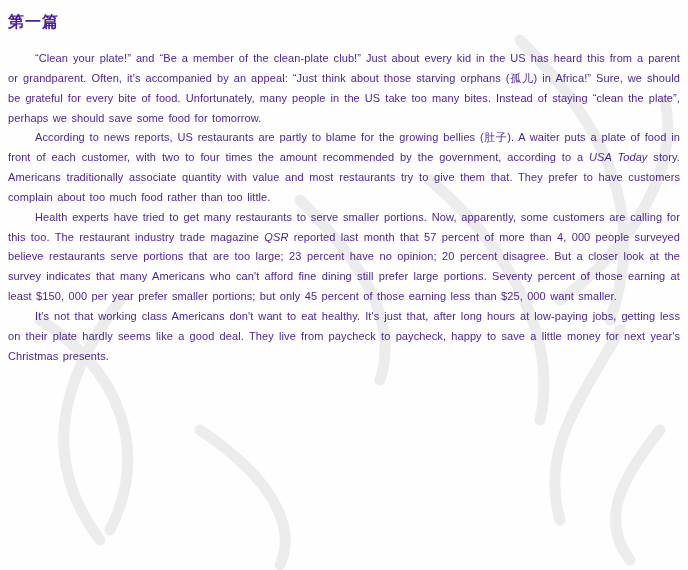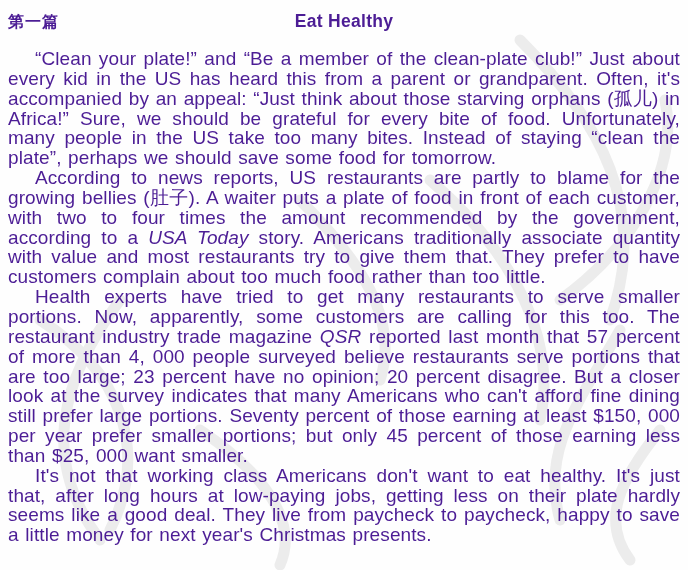--- a/index.html
+++ b/index.html
@@ -45,21 +45,21 @@
   }
   .page-title {
     margin: 0;
     text-align: center;
     font-size: 17.5px;
     font-weight: bold;
     letter-spacing: 0.3px;
   }
   .article p {
     margin: 0;
-    font-size: 19px;
+    font-size: 11px;
     line-height: 19.85px;
     text-align: justify;
     text-indent: 27px;
     word-spacing: 1.2px;
     letter-spacing: 0.1px;
   }
   .article p i {
     font-style: italic;
   }
 </style>
@@ -77,21 +77,20 @@
     <path d="M120,300 C60,380 40,460 100,540"></path>
     <path d="M40,320 C120,370 150,450 110,530"></path>
     <path d="M200,430 C260,470 300,520 280,565"></path>
     <path d="M660,430 C620,480 600,520 630,560"></path>
   </svg>
 
   <div class="content">
 
     <div class="header">
       <span class="section-label">第一篇</span>
-      <h1 class="page-title">Eat Healthy</h1>
     </div>
 
     <div class="article">
         <p><span>“Clean your plate!” and “Be a member of the clean-plate club!” Just about every kid in the US has heard this from a parent or grandparent. Often, it's accompanied by an appeal: “Just think about those starving orphans (孤儿) in Africa!” Sure, we should be grateful for every bite of food. Unfortunately, many people in the US take too many bites. Instead of staying “clean the plate”, perhaps we should save some food for tomorrow.</span></p>
         <p><span>According to news reports, US restaurants are partly to blame for the growing bellies (肚子). A waiter puts a plate of food in front of each customer, with two to four times the amount recommended by the government, according to a </span><i>USA Today</i><span> story. Americans traditionally associate quantity with value and most restaurants try to give them that. They prefer to have customers complain about too much food rather than too little.</span></p>
         <p><span>Health experts have tried to get many restaurants to serve smaller portions. Now, apparently, some customers are calling for this too. The restaurant industry trade magazine </span><i>QSR</i><span> reported last month that 57 percent of more than 4, 000 people surveyed believe restaurants serve portions that are too large; 23 percent have no opinion; 20 percent disagree. But a closer look at the survey indicates that many Americans who can't afford fine dining still prefer large portions. Seventy percent of those earning at least $150, 000 per year prefer smaller portions; but only 45 percent of those earning less than $25, 000 want smaller.</span></p>
         <p><span>It's not that working class Americans don't want to eat healthy. It's just that, after long hours at low-paying jobs, getting less on their plate hardly seems like a good deal. They live from paycheck to paycheck, happy to save a little money for next year's Christmas presents.</span></p>
       </div>
 
   </div>

